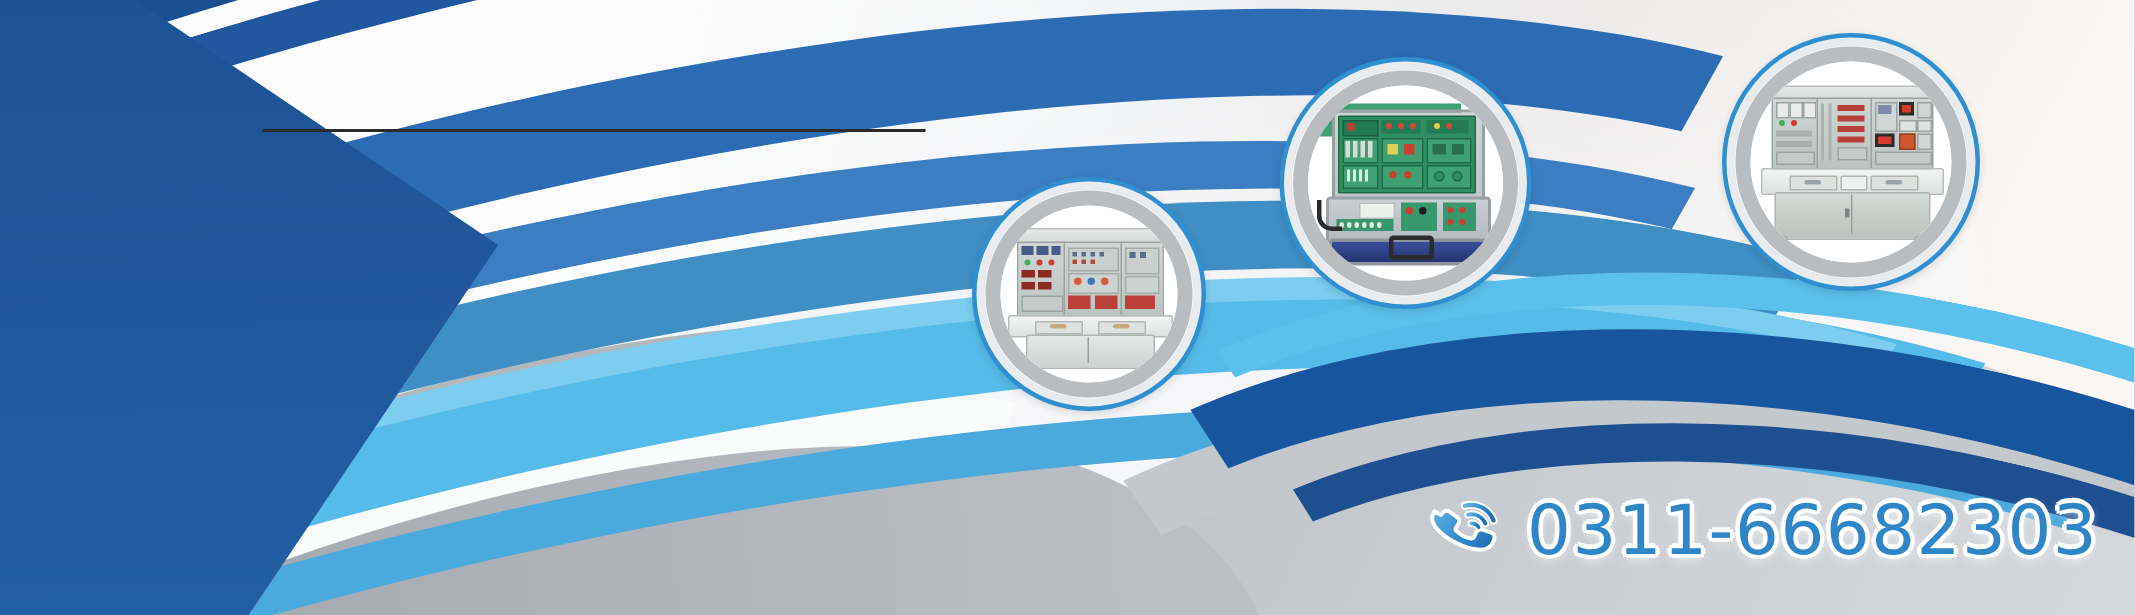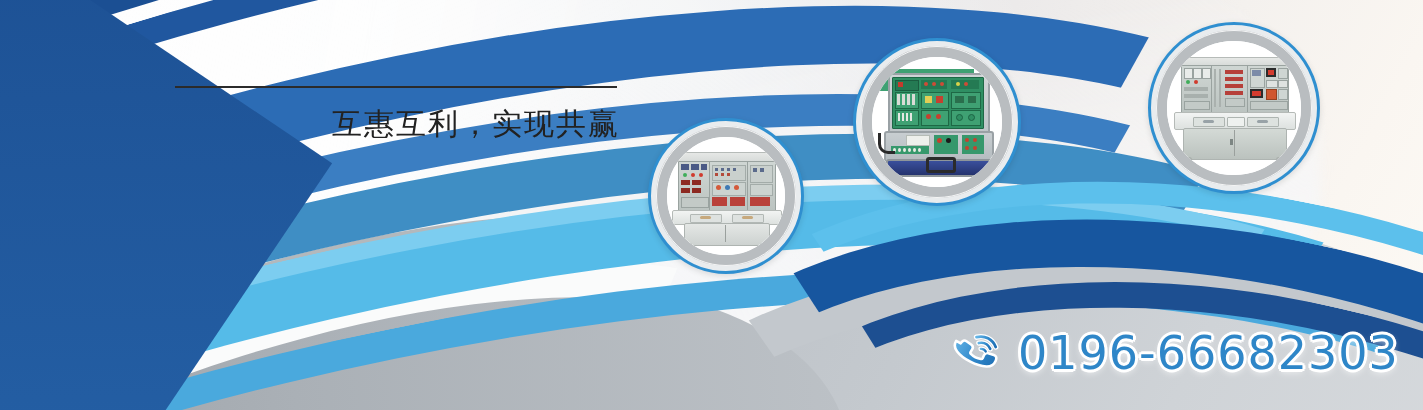--- a/index.html
+++ b/index.html
@@ -362,21 +362,20 @@
 
   <div class="wave-right-grey"></div>
   <div class="wave-right-cyan"></div>
   <div class="wave-right-navy"></div>
   <div class="wave-right-navy-b"></div>
 
   <div class="corner-wedge"></div>
 
   <div class="textblock">
     <div class="divider"></div>
-    <div class="subline">互惠互利，实现共赢</div>
   </div>
 
   <div class="circle ring-outer" style="left:648px;top:118px;width:156px;height:156px;">
     <div class="ring-inner" style="left:5px;top:5px;right:5px;bottom:5px;">
       <div class="photo" style="left:0;top:0;right:0;bottom:0;">
         <div class="bench" style="width:112px;height:104px;">
 
           <div class="panel" style="left:8px;top:8px;width:96px;height:9px;"></div>
           <div class="panel-d" style="left:8px;top:17px;width:31px;height:48px;"></div>
           <div class="panel-d" style="left:39px;top:17px;width:38px;height:48px;"></div>
@@ -571,16 +570,16 @@
           <path d="M12.5 11.5c2.4-2.1 4.6-2.3 6.2-.2l3.6 4.8c1.2 1.7.8 3.3-.8 4.7l-2.3 2c-.6.6-.7 1.1-.3 1.9 1.6 3.3 4.6 6.3 8 7.9.8.4 1.4.3 2-.3l2.1-2.3c1.4-1.5 3-1.9 4.7-.7l4.8 3.5c2.1 1.6 1.9 3.8-.2 6.2-2.6 3-6.4 3.9-10.5 2.4-5-1.8-10-5.6-13.8-9.5-3.9-3.9-7.7-8.8-9.4-13.8-1.5-4.1-.6-7.8 2.4-10.4z" fill="url(#gph)" stroke="#ffffff" stroke-width="2.6" stroke-linejoin="round"></path>
           <path d="M29.5 10.5c8.5.6 14.6 6.7 15.2 15.2" fill="none" stroke="#ffffff" stroke-width="5.4" stroke-linecap="round"></path>
           <path d="M29.5 10.5c8.5.6 14.6 6.7 15.2 15.2" fill="none" stroke="url(#gph)" stroke-width="2.8" stroke-linecap="round"></path>
           <path d="M29.8 16.8c5 .6 8.5 4.1 9.1 9.1" fill="none" stroke="#ffffff" stroke-width="5.2" stroke-linecap="round"></path>
           <path d="M29.8 16.8c5 .6 8.5 4.1 9.1 9.1" fill="none" stroke="url(#gph)" stroke-width="2.6" stroke-linecap="round"></path>
           <path d="M30 23c2 .5 3.3 1.9 3.8 3.9" fill="none" stroke="#ffffff" stroke-width="5" stroke-linecap="round"></path>
           <path d="M30 23c2 .5 3.3 1.9 3.8 3.9" fill="none" stroke="url(#gph)" stroke-width="2.4" stroke-linecap="round"></path>
         </g>
       </svg>
     </span>
-    <span class="phone-num">0196-66682303</span>
+    <span class="phone-num">0311-66682303</span>
   </div>
 
 </div>
 
 </body></html>

